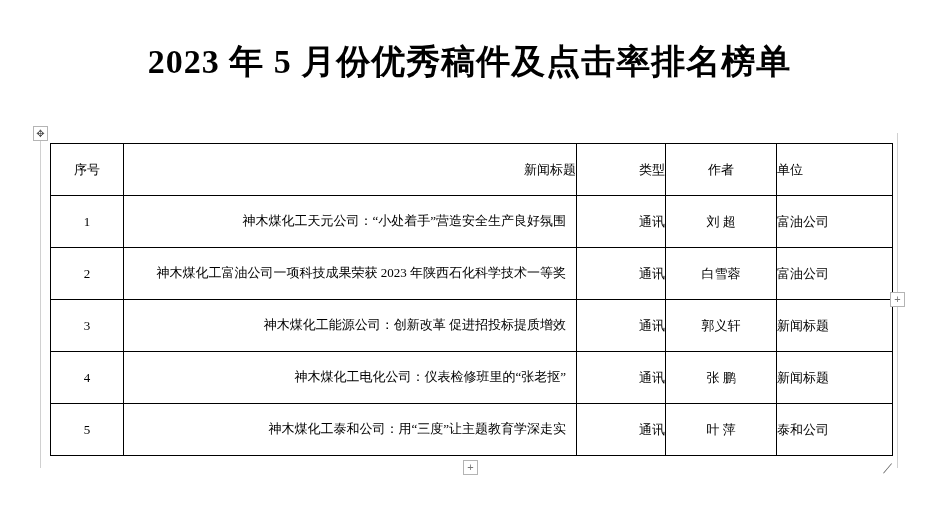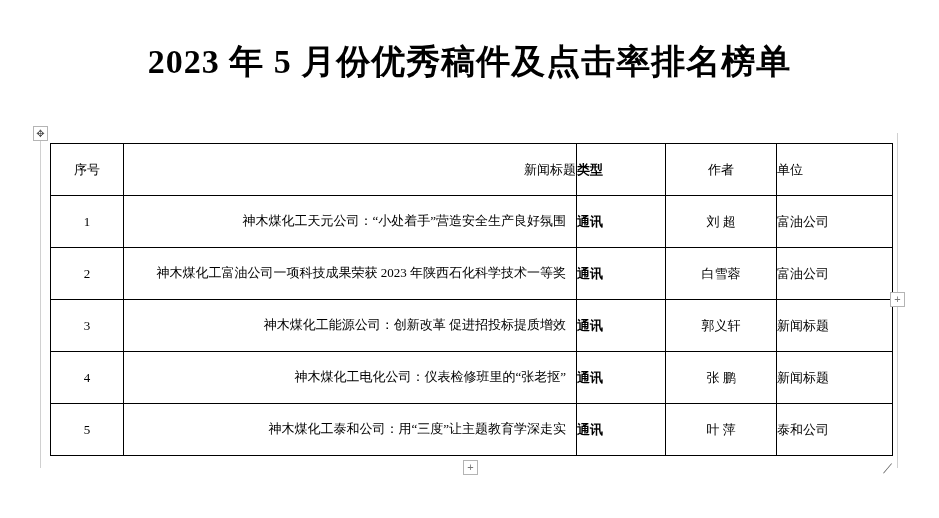--- a/index.html
+++ b/index.html
@@ -72,21 +72,21 @@
     font-size: 17px;
     text-align: center;
   }
 
   tbody td {
     height: 51px;
   }
 
   .col-idx { width: 72px; text-align: center; }
   .col-title { width: 452px; text-align: right; }
-  .col-type { width: 88px; text-align: left; font-weight: bold; }
+  .col-type { width: 88px; text-align: right; }
   .col-author { width: 110px; text-align: center; }
   .col-unit { width: 115px; text-align: left; }
 
   .cell-pad {
     padding: 4px 10px;
     line-height: 1.45;
   }
 
   
   .handle {

